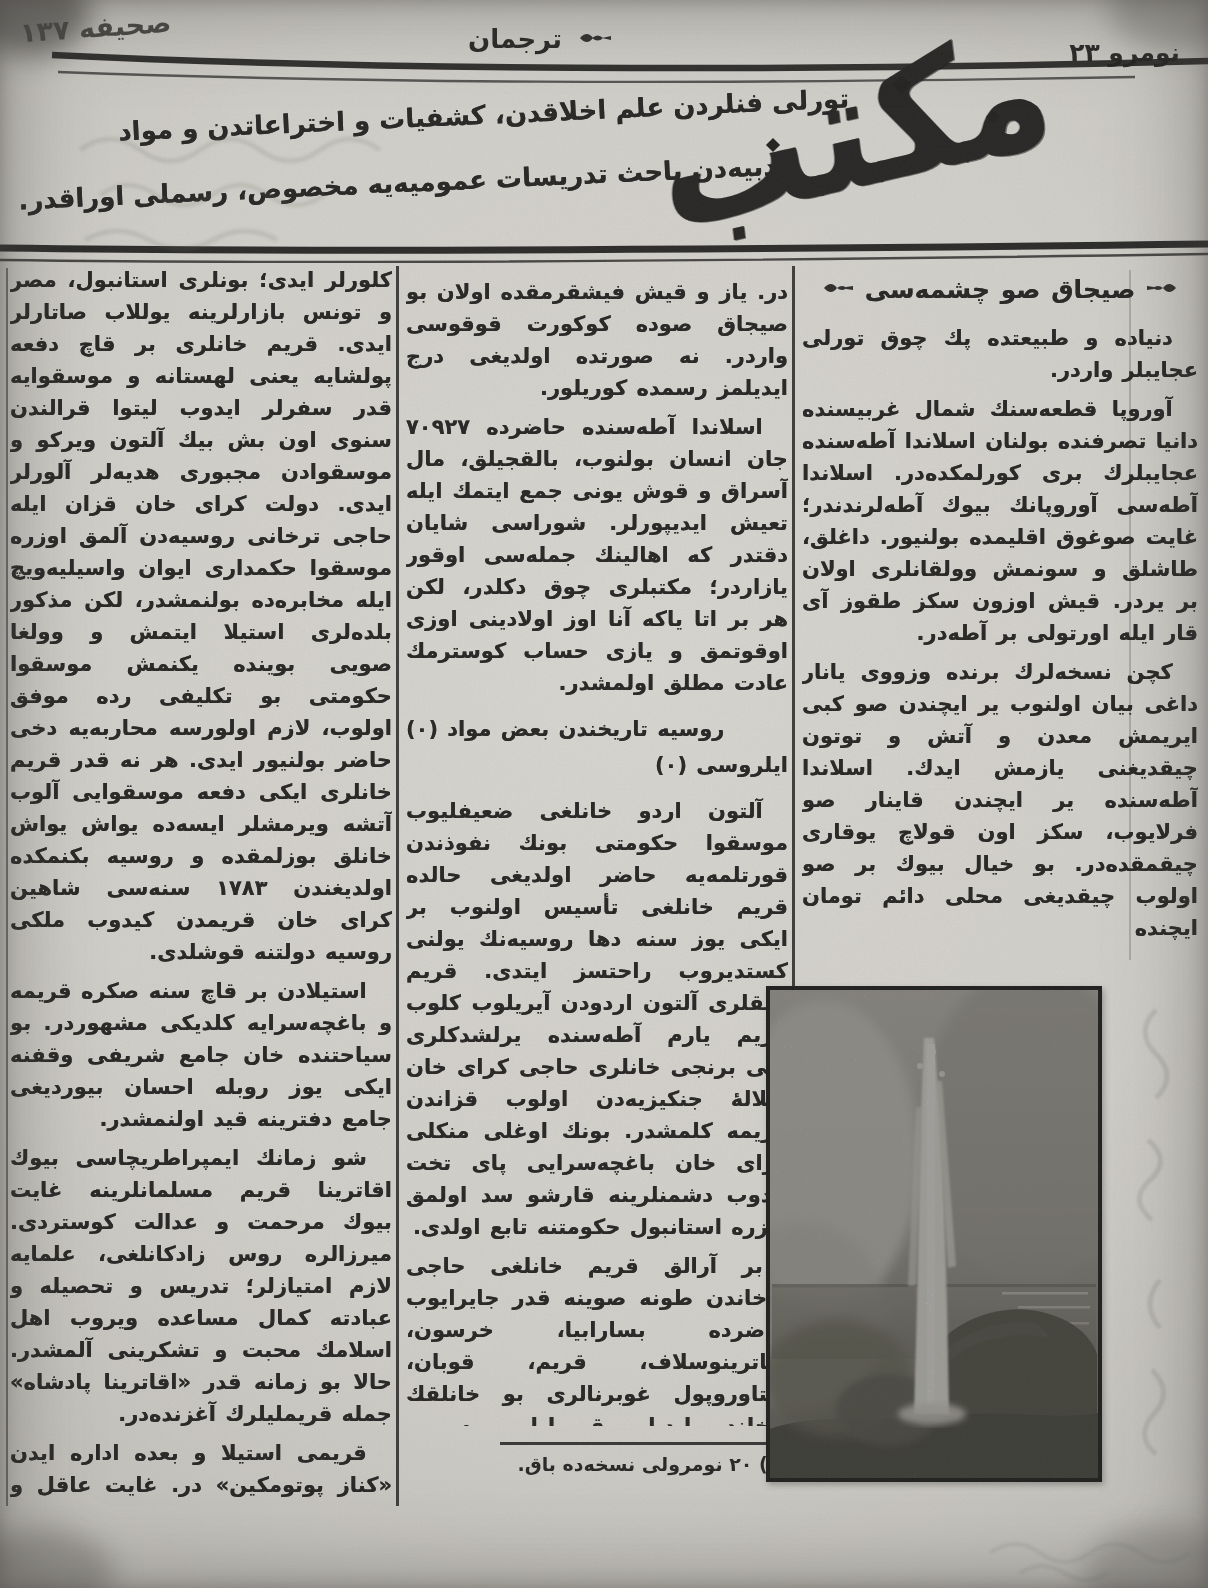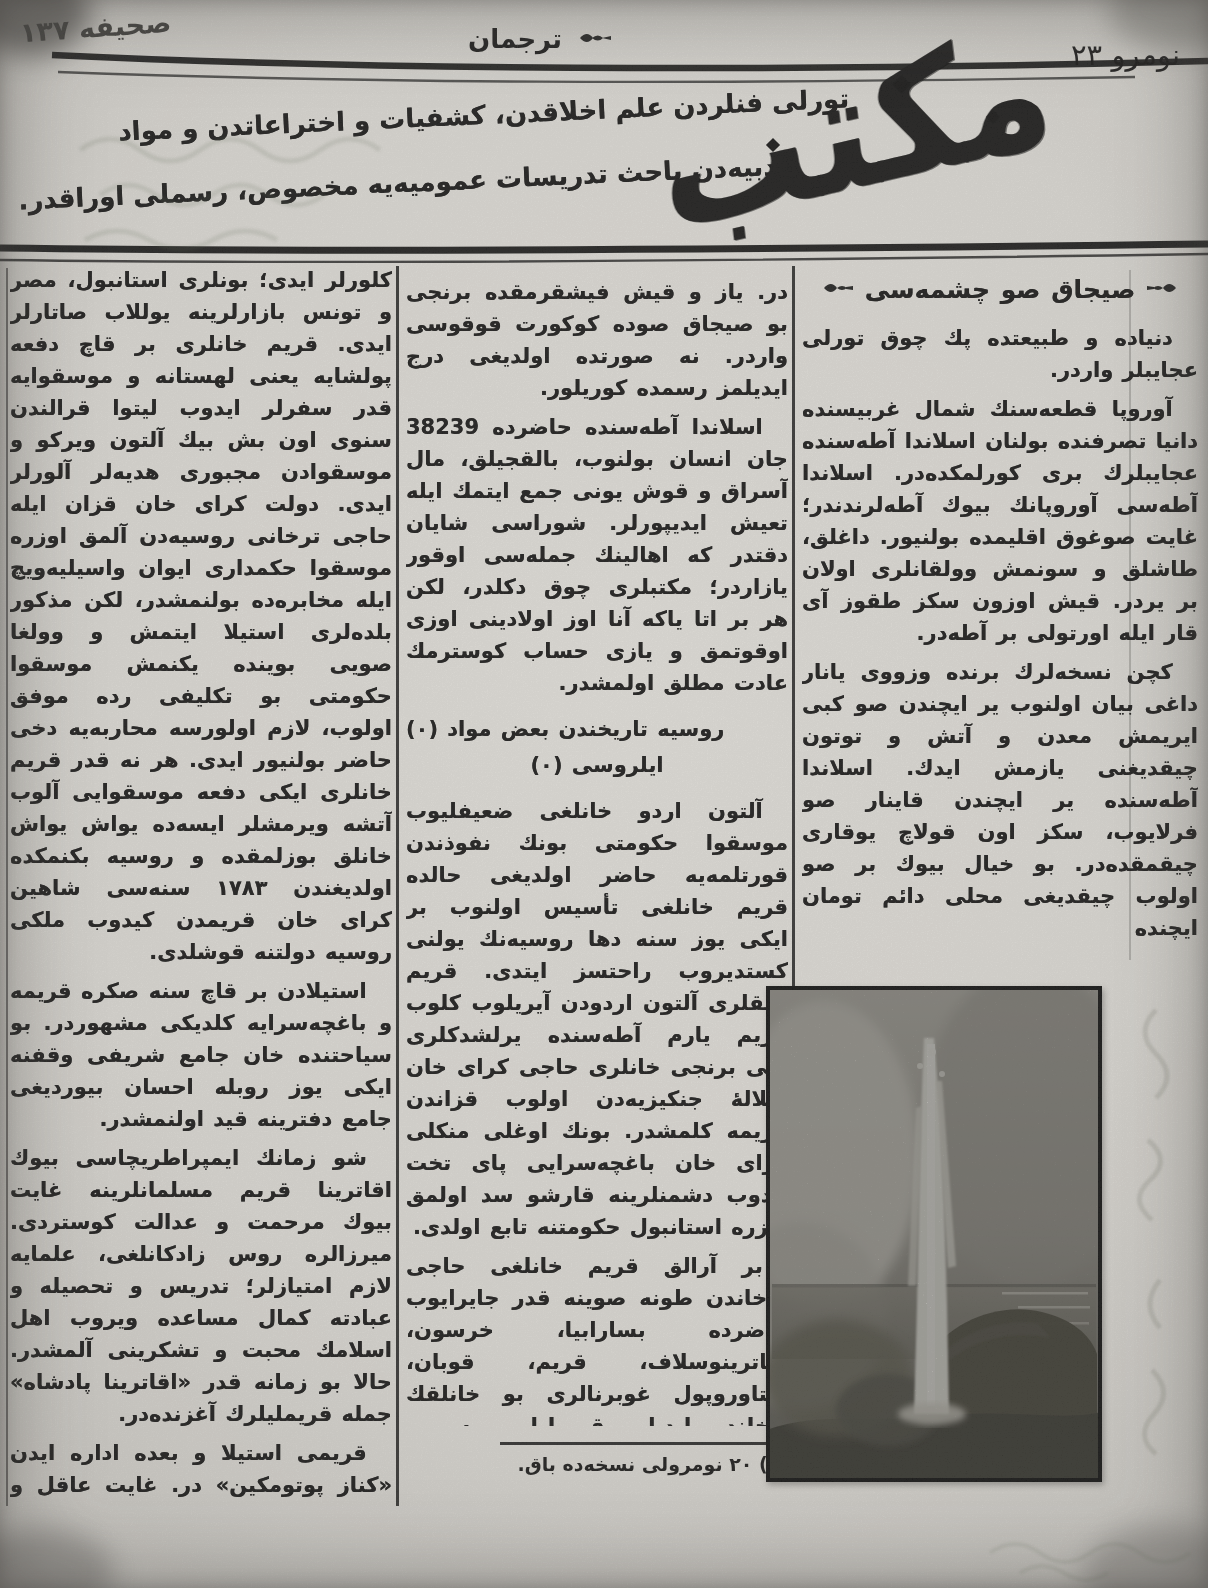--- a/index.html
+++ b/index.html
@@ -15,21 +15,21 @@
   .c-tr{right:-40px;top:-30px;width:140px;height:80px;background:rgba(70,68,64,.35);}
   .c-bl{left:-36px;bottom:-30px;width:150px;height:90px;background:rgba(80,78,74,.4);}
   .c-br{right:-36px;bottom:-36px;width:160px;height:100px;background:rgba(80,78,74,.35);}
   .grain{position:absolute;inset:0;opacity:.16;pointer-events:none;}
 
   .rtl{direction:rtl;unicode-bidi:embed;}
 
   .pageno{position:absolute;left:20px;top:12px;font-size:27px;font-weight:700;color:#3d3c3a;
     transform:rotate(-4deg);letter-spacing:1px;}
   .runhead{position:absolute;left:468px;top:24px;font-size:26px;font-weight:700;display:flex;align-items:center;gap:16px;}
-  .issueno{position:absolute;right:28px;top:38px;font-size:29px;font-weight:400;}
+  .issueno{position:absolute;right:28px;top:38px;font-size:25px;font-weight:700;}
 
   .top-rule,.mast-rule{position:absolute;left:0;pointer-events:none;}
   .top-rule{top:42px;}
   .mast-rule{top:238px;}
 
   .subtitle{position:absolute;font-size:26px;font-weight:700;transform:rotate(-2.6deg);
     text-shadow:0 0 .6px rgba(20,20,20,.85);white-space:nowrap;}
   .sub1{left:118px;top:100px;}
   .sub2{left:18px;top:168px;}
   .masthead{position:absolute;right:118px;top:48px;width:460px;height:200px;text-align:center;
@@ -48,21 +48,21 @@
     font-weight:700;word-spacing:2px;text-shadow:0 0 .5px rgba(18,18,18,.8);}
   .col p{margin:0 0 7px;text-indent:1.2em;}
   .col p.cont{text-indent:0;}
   .col-left  {left:10px; top:264px;width:382px;height:1236px;overflow:hidden;}
   .col-mid   {left:406px;top:276px;width:382px;height:1150px;overflow:hidden;}
   .col-right {left:802px;top:272px;width:396px;height:686px;overflow:hidden;}
 
   .art-head{display:flex;align-items:center;justify-content:center;gap:12px;
     font-size:25px;margin:2px 0 16px;text-indent:0;white-space:nowrap;}
   .subhead{text-align:left;text-indent:0 !important;margin:14px 0 4px !important;}
-  .subhead2{text-align:center;text-indent:0 !important;margin:0 0 14px !important;}
+  .subhead2{text-align:right;text-indent:0 !important;margin:0 0 14px !important;}
 
   .footnote-block{position:absolute;left:406px;top:1442px;width:382px;direction:rtl;}
   .footnote-rule{height:3px;background:#1b1b1b;width:288px;margin:0 0 8px;opacity:.9;}
   .footnote{font-size:19px;font-weight:700;text-align:right;direction:rtl;}
 
   .figure{position:absolute;left:766px;top:986px;width:336px;height:496px;
     box-shadow:2px 3px 6px rgba(40,40,38,.35);}
   .figure svg{display:block;}
 
   .ghost{position:absolute;pointer-events:none;}
@@ -133,22 +133,22 @@
             <path d="M23,9 L30,8 L30,12 L23,11 Z" fill="#222"></path>
           </svg>
       </span>
     </div>
     <p>دنياده و طبيعتده پك چوق تورلى عجايبلر واردر.</p>
     <p>آوروپا قطعه‌سنك شمال غربيسنده دانيا تصرفنده بولنان اسلاندا آطه‌سنده عجايبلرك برى كورلمكده‌در. اسلاندا آطه‌سى آوروپانك بيوك آطه‌لرندندر؛ غايت صوغوق اقليمده بولنيور. داغلق، طاشلق و سونمش وولقانلرى اولان بر يردر. قيش اوزون سكز طقوز آى قار ايله اورتولى بر آطه‌در.</p>
     <p>كچن نسخه‌لرك برنده وزووى يانار داغى بيان اولنوب ير ايچندن صو كبى ايريمش معدن و آتش و توتون چيقديغنى يازمش ايدك. اسلاندا آطه‌سنده ير ايچندن قاينار صو فرلايوب، سكز اون قولاچ يوقارى چيقمقده‌در. بو خيال بيوك بر صو اولوب چيقديغى محلى دائم تومان ايچنده</p>
   </div>
 
   <div class="col col-mid">
-    <p class="cont">در. ياز و قيش فيشقرمقده برنجى بو صيجاق صوده كوكورت قوقوسى واردر. نه صورتده اولديغى درج ايديلمز رسمده كوريلور.</p>
-    <p>اسلاندا آطه‌سنده حاضرده 38239 جان انسان بولنوب، بالقجيلق، مال آسراق و قوش يونى جمع ايتمك ايله تعيش ايديپورلر. شوراسى شايان دقتدر كه اهالينك جمله‌سى اوقور يازاردر؛ مكتبلرى چوق دكلدر، لكن هر بر اتا ياكه آنا اوز اولادينى اوزى اوقوتمق و يازى حساب كوسترمك عادت مطلق اولمشدر.</p>
+    <p class="cont">در. ياز و قيش فيشقرمقده اولان بو صيجاق صوده كوكورت قوقوسى واردر. نه صورتده اولديغى درج ايديلمز رسمده كوريلور.</p>
+    <p>اسلاندا آطه‌سنده حاضرده ٧٠٩٢٧ جان انسان بولنوب، بالقجيلق، مال آسراق و قوش يونى جمع ايتمك ايله تعيش ايديپورلر. شوراسى شايان دقتدر كه اهالينك جمله‌سى اوقور يازاردر؛ مكتبلرى چوق دكلدر، لكن هر بر اتا ياكه آنا اوز اولادينى اوزى اوقوتمق و يازى حساب كوسترمك عادت مطلق اولمشدر.</p>
     <p class="subhead">روسيه تاريخندن بعض مواد (٠)</p>
     <p class="subhead2">ايلروسى (٠)</p>
     <p>آلتون اردو خانلغى ضعيفليوب موسقوا حكومتى بونك نفوذندن قورتلمه‌يه حاضر اولديغى حالده قريم خانلغى تأسيس اولنوب بر ايكى يوز سنه دها روسيه‌نك يولنى كستديروب راحتسز ايتدى. قريم خلقلرى آلتون اردودن آيريلوب كلوب قريم يارم آطه‌سنده يرلشدكلرى كبى برنجى خانلرى حاجى كراى خان سلالهٔ جنكيزيه‌دن اولوب قزاندن قريمه كلمشدر. بونك اوغلى منكلى كراى خان باغچه‌سرايى پاى تخت ايدوب دشمنلرينه قارشو سد اولمق اوزره استانبول حكومتنه تابع اولدى.</p>
     <p>بر آرالق قريم خانلغى حاجى ترخاندن طونه صوينه قدر جايرايوب حاضرده بسارابيا، خرسون، اقاترينوسلاف، قريم، قوبان، ستاوروپول غوبرنالرى بو خانلقك داخلنده ايديلر. قريمليلر روس و پولاق طوپراقلرينه چاپول ايدوب بيكلر ايله اسير آلوب</p>
   </div>
 
   <div class="footnote-block">
     <div class="footnote-rule"></div>
     <div class="footnote rtl">(٠) ٢٠ نومرولى نسخه‌ده باق.</div>
   </div>

